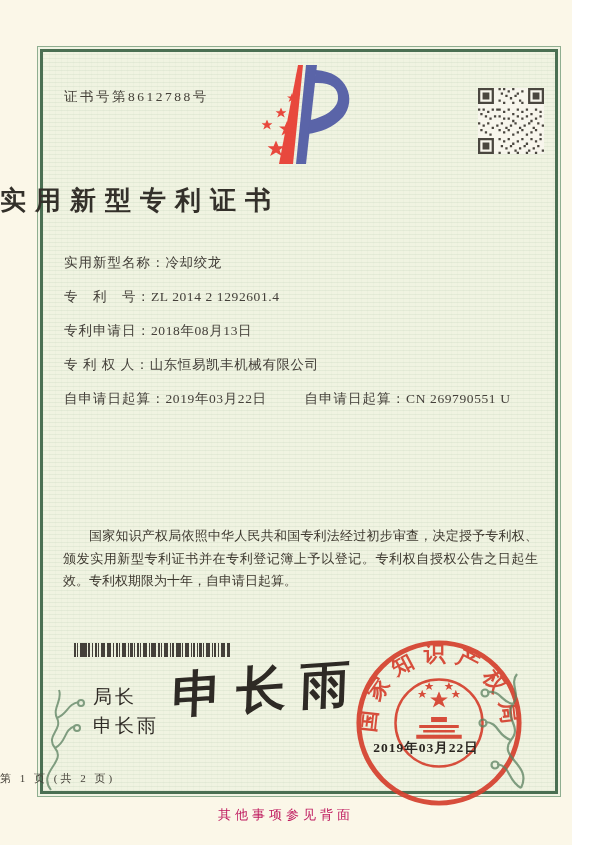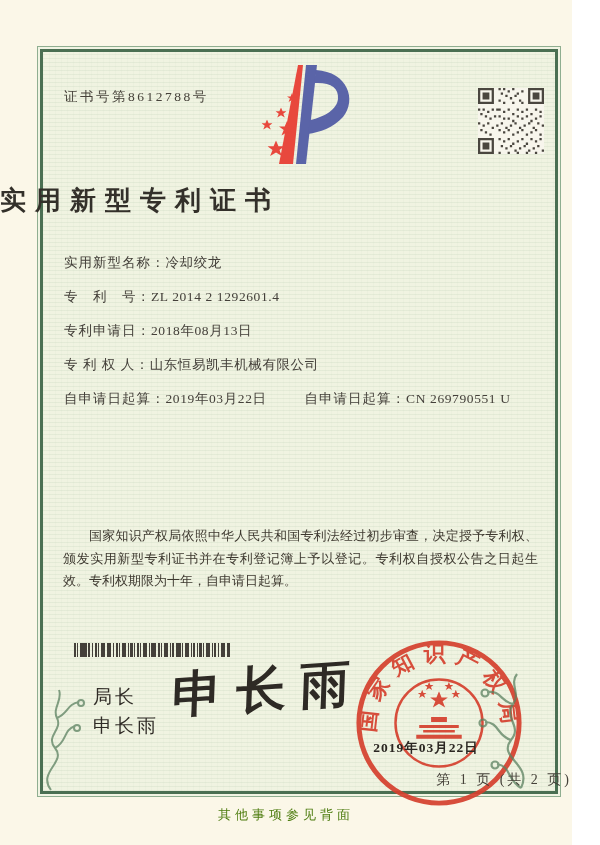--- a/index.html
+++ b/index.html
@@ -32,24 +32,24 @@
          background:
            repeating-linear-gradient(90deg,#44403a 0 1px,transparent 1px 3px),
            repeating-linear-gradient(90deg,#44403a 0 2px,transparent 2px 7px),
            repeating-linear-gradient(90deg,transparent 0 10px,#44403a 10px 13px,transparent 13px 23px);}
   .issuer{position:absolute;left:93px;top:682px;font-size:19px;line-height:29px;letter-spacing:3px;color:#2f2b26;}
   .signature{position:absolute;left:172px;top:656px;font-size:50px;color:#2e2a25;
          letter-spacing:14px;transform:rotate(-4deg) skewX(-6deg);font-weight:600;white-space:nowrap;}
   .seal{position:absolute;left:350px;top:634px;width:178px;height:178px;opacity:.92;}
   .seal-date{position:absolute;left:354px;top:739px;width:144px;text-align:center;
          font-size:13.5px;letter-spacing:1px;color:#2b2722;font-weight:600;}
-  .page-no{position:absolute;left:0;right:0;top:771px;text-align:right;font-size:14px;
+  .page-no{position:absolute;left:0;right:0;top:771px;text-align:left;font-size:11px;
          letter-spacing:3px;color:#46423a;}
   .back-note{position:absolute;left:0;right:0;top:806px;text-align:center;font-size:13px;
-         letter-spacing:4px;color:#4d7c0f;}
+         letter-spacing:4px;color:#be185d;}
   .flourish{position:absolute;opacity:.75;}
   .fl-bl{left:41px;top:688px;}
   .fl-br{right:43px;top:672px;}
 </style>
 </head>
 <body>
 
 <div class="page">
 
   <div class="frame">

